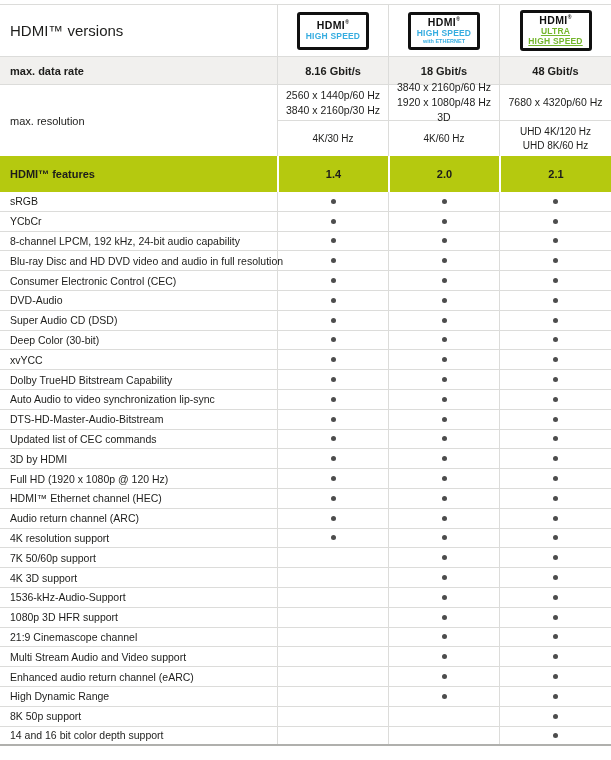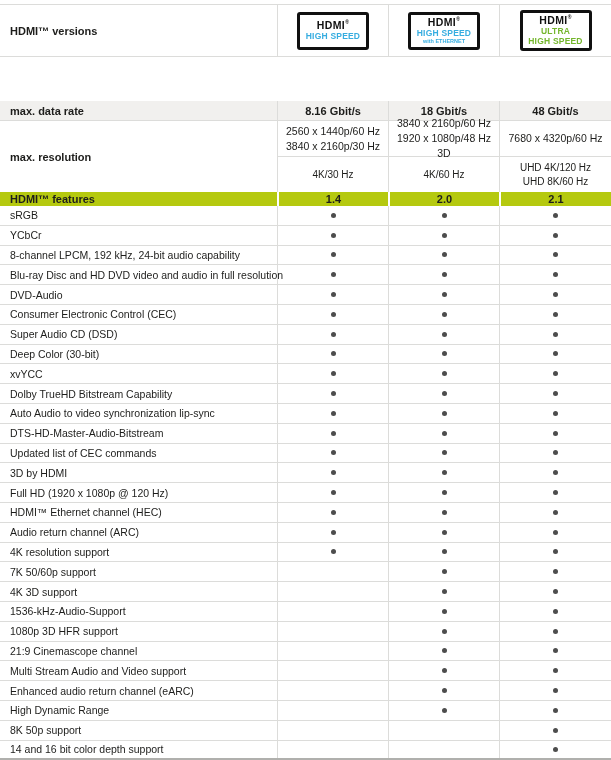--- a/index.html
+++ b/index.html
@@ -9,42 +9,42 @@
     font-family:"Liberation Sans", sans-serif; color:var(--text,#1d1d1b);
     padding-top:4px; overflow:hidden;
   }
   .grid-row { display:grid; grid-template-columns:277px 111px 111px 112px; }
   .label-cell { display:flex; align-items:center; padding-left:10px; }
   .vcell { display:flex; flex-direction:column; align-items:center; justify-content:center;
            text-align:center; border-left:1px solid var(--line,#dcdcda); }
 
   
   .versions { height:53px; border-top:1px solid var(--line,#dcdcda); border-bottom:1px solid var(--line,#dcdcda); }
-  .versions .label-cell { font-weight:bold; font-size:11px; }
+  .versions .label-cell { font-weight:normal; font-size:15px; }
   .badge { border:3px solid #101010; border-radius:3px; background:#fff; width:72px; min-height:38px;
            display:flex; flex-direction:column; align-items:center; justify-content:center; padding:2px 1px; }
   .badge-brand { font-weight:bold; font-size:10.5px; letter-spacing:.4px; color:#101010; line-height:1.05; }
   .reg { font-size:5px; vertical-align:top; }
   .badge-line { font-weight:bold; font-size:8.5px; line-height:1.2; letter-spacing:.2px; }
   .badge-sub { font-weight:bold; font-size:5.5px; line-height:1.2; }
   .cyan { color:var(--badge-cyan,#36ade0); }
-  .greentxt { color:var(--badge-green,#74b62c); }
+  .greentxt { color:var(--badge-green,#74b62c);text-decoration:underline; }
 
   
-  .data-rate { height:20px; background:var(--row-gray,#f1f0ee); border-bottom:1px solid var(--line,#dcdcda); font-size:11px;margin-top:44px; }
+  .data-rate { height:28px; background:var(--row-gray,#f1f0ee); border-bottom:1px solid var(--line,#dcdcda); font-size:11px; }
   .data-rate .label-cell, .data-rate .vcell { font-weight:bold; }
 
   
   .resolution { grid-template-rows:36px 35px; }
-  .resolution .label-cell { grid-row:1 / span 2; font-weight:bold; font-size:11px; }
+  .resolution .label-cell { grid-row:1 / span 2; font-weight:normal; font-size:11px; }
   .res-top { font-size:10.5px; line-height:1.4; border-bottom:1px solid var(--line,#dcdcda); }
   .res-bottom { font-size:10px; line-height:1.35; }
 
   
-  .features-head { height:14px; background:var(--accent-green,#b5c90f); font-size:11px; }
+  .features-head { height:36px; background:var(--accent-green,#b5c90f); font-size:11px; }
   .features-head .label-cell { font-weight:bold; }
   .features-head .vcell { font-weight:bold; border-left:2px solid #fff;text-align:center; }
 
   
   .feature { height:19.8px; border-bottom:1px solid var(--line,#dcdcda); font-size:10.5px; }
   .feature .label-cell { padding-left:10px; white-space:nowrap; }
   .feature .vcell { border-left:1px solid var(--line,#dcdcda); }
   #features-body .feature:last-child { border-bottom:2px solid var(--line-dark,#b0b0ad); }
   .dot { width:5px; height:5px; border-radius:50%; background:var(--dot,#4d4d4d); }
 </style>
@@ -163,34 +163,34 @@
         </div>
     <div class="vcell">
           <span class="dot"></span>
         </div>
     <div class="vcell">
           <span class="dot"></span>
         </div>
   </div>
 
   <div class="grid-row feature">
+    <div class="label-cell feature-label">Consumer Electronic Control (CEC)</div>
+    <div class="vcell">
+          <span class="dot"></span>
+        </div>
+    <div class="vcell">
+          <span class="dot"></span>
+        </div>
+    <div class="vcell">
+          <span class="dot"></span>
+        </div>
+  </div>
+
+  <div class="grid-row feature">
     <div class="label-cell feature-label">DVD-Audio</div>
-    <div class="vcell">
-          <span class="dot"></span>
-        </div>
-    <div class="vcell">
-          <span class="dot"></span>
-        </div>
-    <div class="vcell">
-          <span class="dot"></span>
-        </div>
-  </div>
-
-  <div class="grid-row feature">
-    <div class="label-cell feature-label">Consumer Electronic Control (CEC)</div>
     <div class="vcell">
           <span class="dot"></span>
         </div>
     <div class="vcell">
           <span class="dot"></span>
         </div>
     <div class="vcell">
           <span class="dot"></span>
         </div>
   </div>

